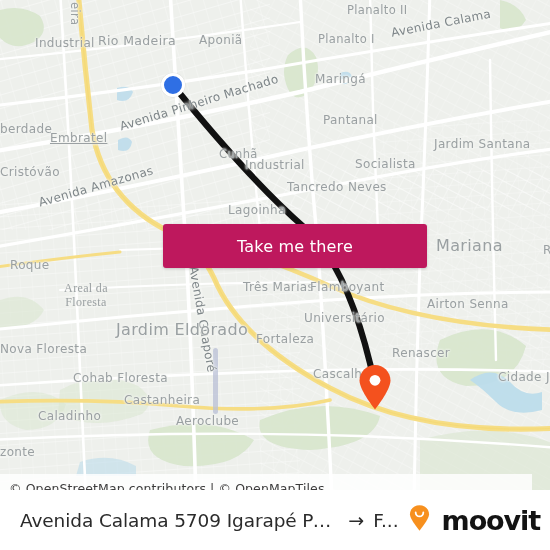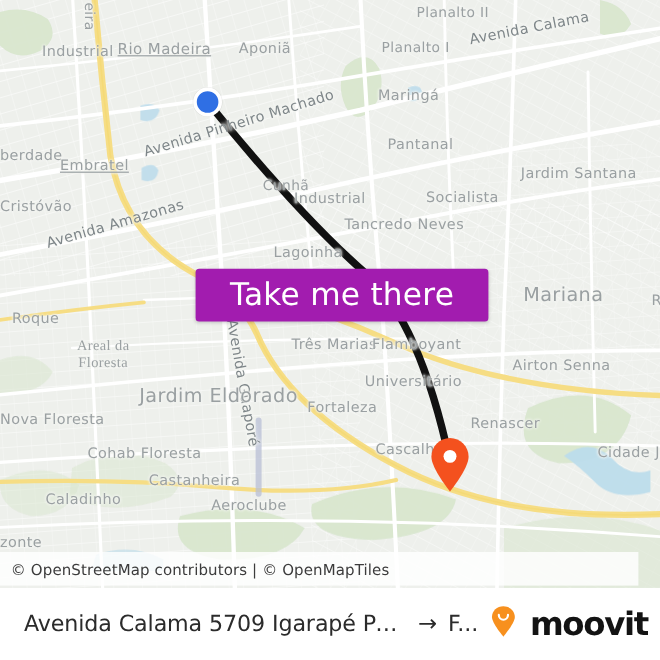--- a/index.html
+++ b/index.html
@@ -85,42 +85,42 @@
     position: absolute;
     width: 34px;
     height: 46px;
   }
 
   
   .cta {
     position: absolute;
     left: 163px;
     top: 224px;
-    width: 244px;
+    width: 264px;
     height: 44px;
-    background: #a21caf;
+    background: #be185d;
     border: none;
     border-radius: 3px;
     color: #ffffff;
-    font-size: 26px;
+    font-size: 16px;
     font-family: "DejaVu Sans", sans-serif;
     letter-spacing: .2px;
     cursor: pointer;
     display: flex;
     align-items: center;
     justify-content: center;
     box-shadow: 0 1px 3px rgba(0,0,0,.18);
     padding: 0;
   }
 
   
   .attrib {
     position: absolute;
     left: 0;
-    top: 460px;
+    top: 474px;
     width: 532px;
     height: 28px;
     background: rgba(255,255,255,.82);
     display: flex;
     align-items: center;
     box-sizing: border-box;
     padding-left: 9px;
   }
   .attrib span {
     font-size: 12.5px;
@@ -277,21 +277,21 @@
 
       <rect x="213" y="348" width="5" height="66" rx="2.5" fill="#b8bfd6" opacity=".75"></rect>
 
       <path d="M173 85 Q250 180 305 228 Q350 268 375 385" stroke="#111111" stroke-width="6.2" fill="none" stroke-linecap="round"></path>
     </svg>
 
     <div id="labels">
         <div class="plabel" style="left: 82px; top: 2px; font-size: 11.5px; transform: rotate(90deg); transform-origin: left top;">eira</div>
         <div class="plabel" style="left: 347px; top: 3px; font-size: 11.5px;">Planalto II</div>
         <div class="plabel" style="left: 35px; top: 36px; font-size: 12px;">Industrial</div>
-        <div class="plabel" style="left: 98px; top: 33px; font-size: 12.5px; text-decoration: underline;">Rio Madeira</div>
+        <div class="plabel" style="left: 98px; top: 33px; font-size: 12.5px;">Rio Madeira</div>
         <div class="plabel" style="left: 199px; top: 33px; font-size: 12px;">Aponiã</div>
         <div class="plabel" style="left: 288px; top: 32px; font-size: 11.5px; margin-left: 30px;">Planalto I</div>
         <div class="rlabel" style="left: 390px; top: 26px; font-size: 12px; transform: rotate(-11deg); transform-origin: left top;">Avenida Calama</div>
         <div class="plabel" style="left: 315px; top: 72px; font-size: 12px;">Maringá</div>
         <div class="plabel" style="left: 323px; top: 113px; font-size: 12px;">Pantanal</div>
         <div class="rlabel" style="left: 118px; top: 120px; font-size: 12px; transform: rotate(-17deg); transform-origin: left top;">Avenida Pinheiro Machado</div>
         <div class="plabel" style="left: 0px; top: 122px; font-size: 12px;">berdade</div>
         <div class="plabel" style="left: 50px; top: 131px; font-size: 12px; text-decoration: underline;">Embratel</div>
         <div class="plabel" style="left: 434px; top: 137px; font-size: 12px;">Jardim Santana</div>
         <div class="plabel" style="left: 219px; top: 147px; font-size: 11.5px;">Cunhã</div>

